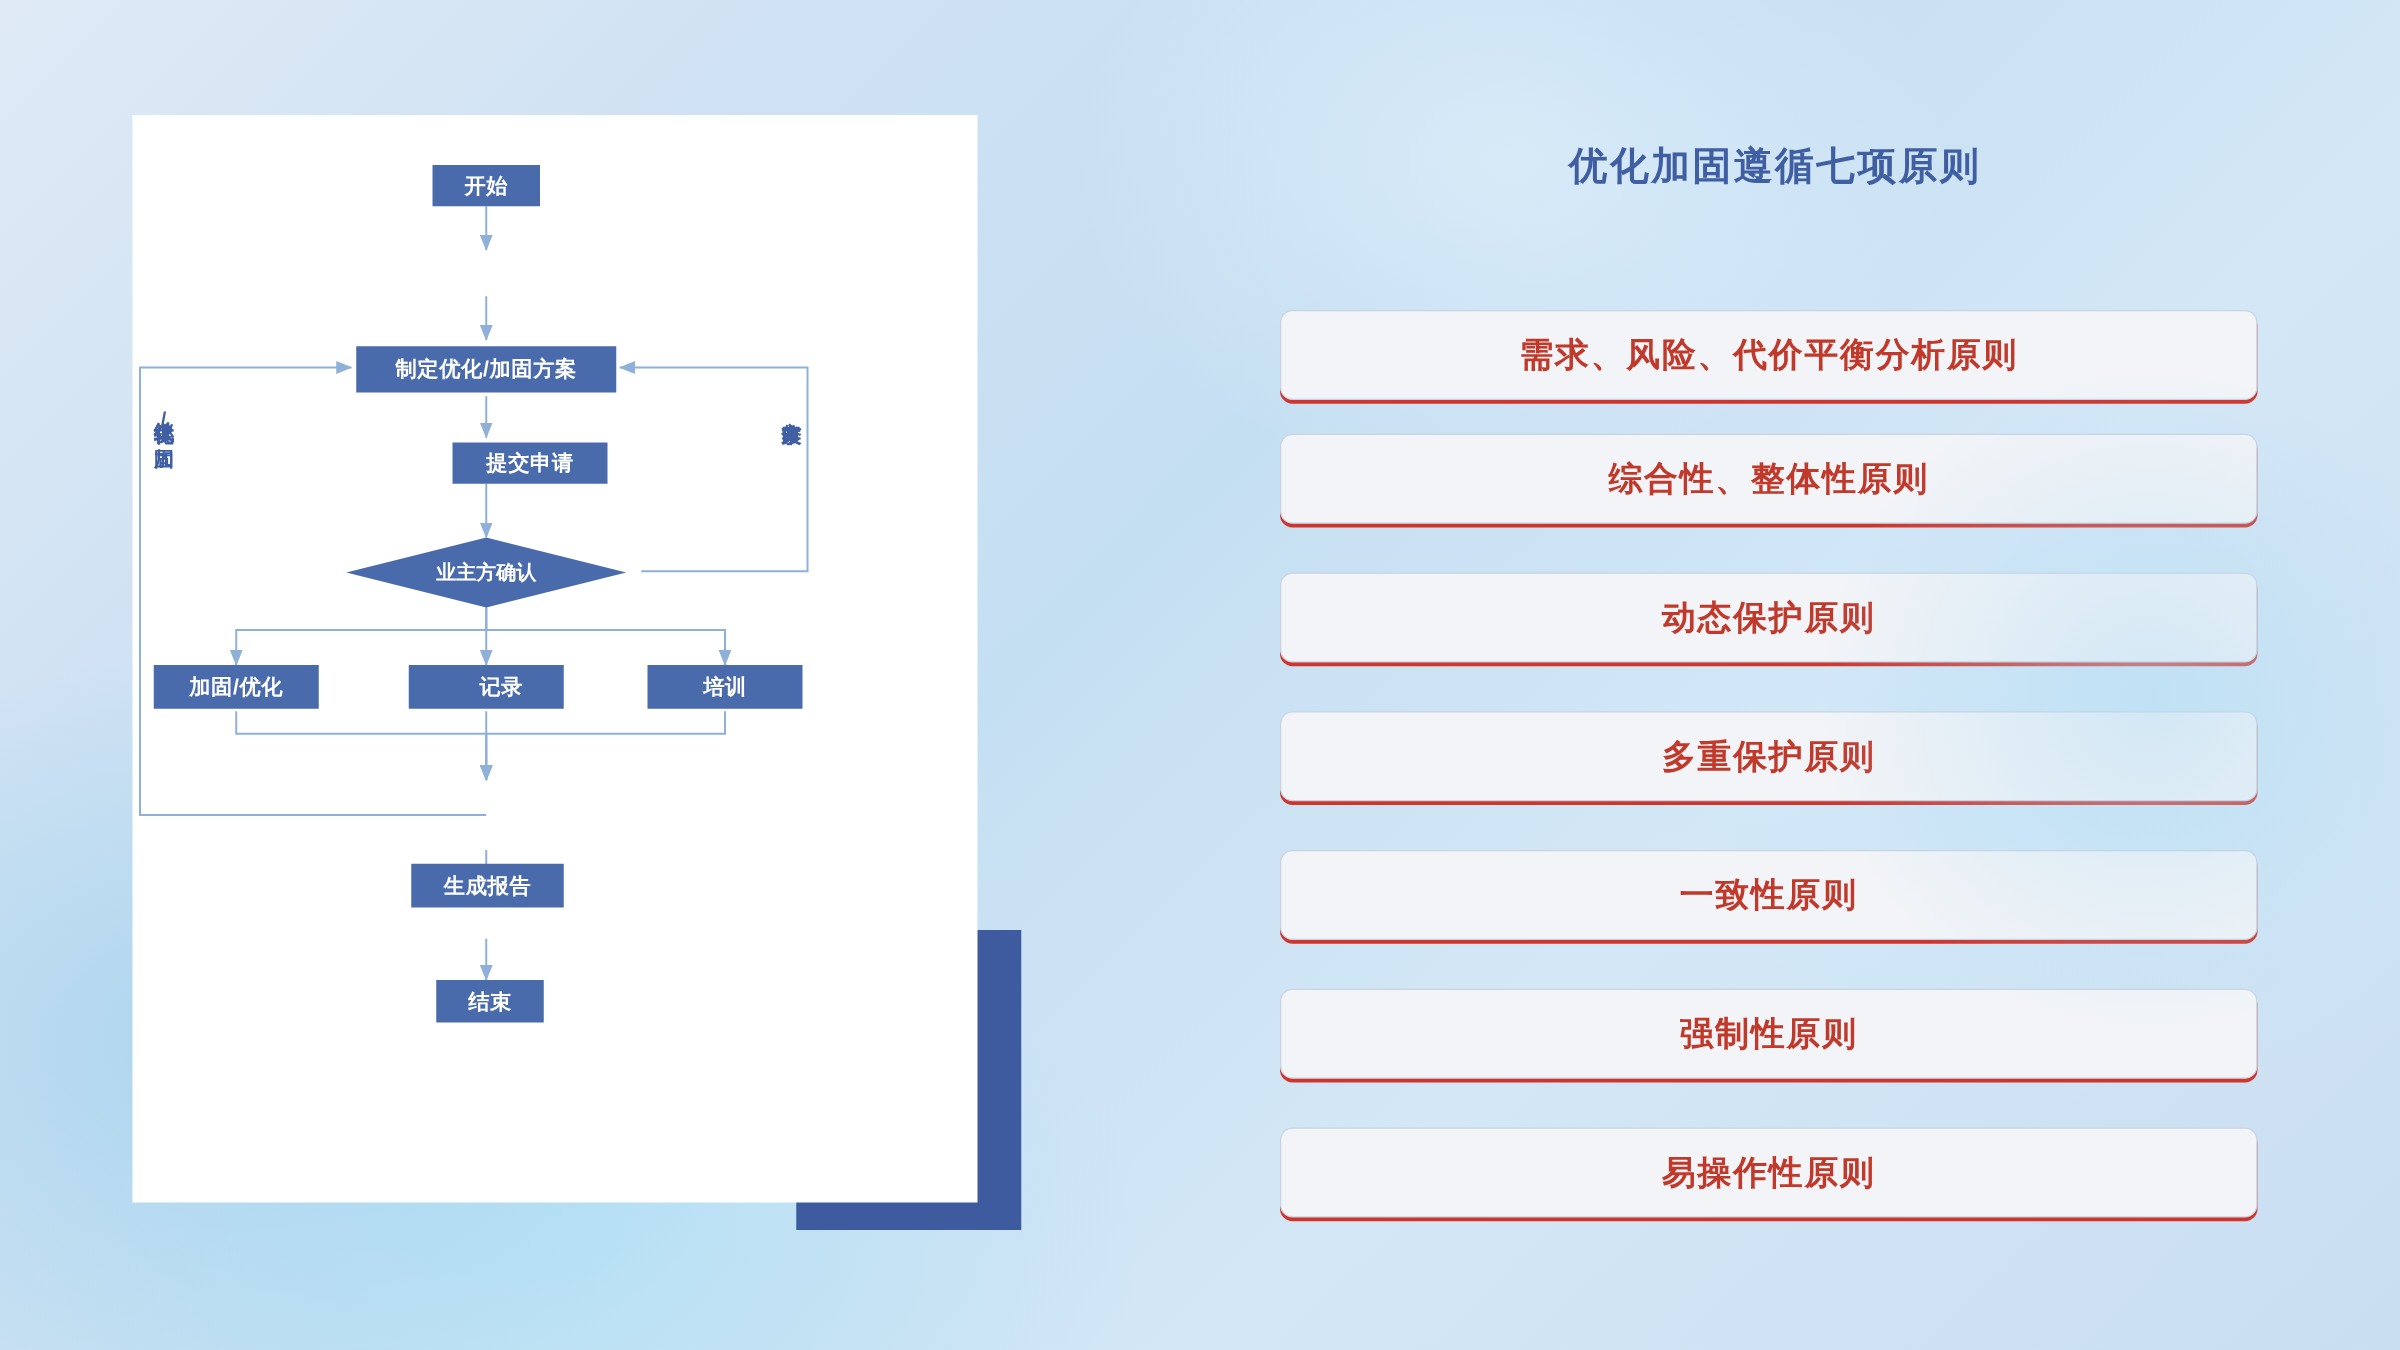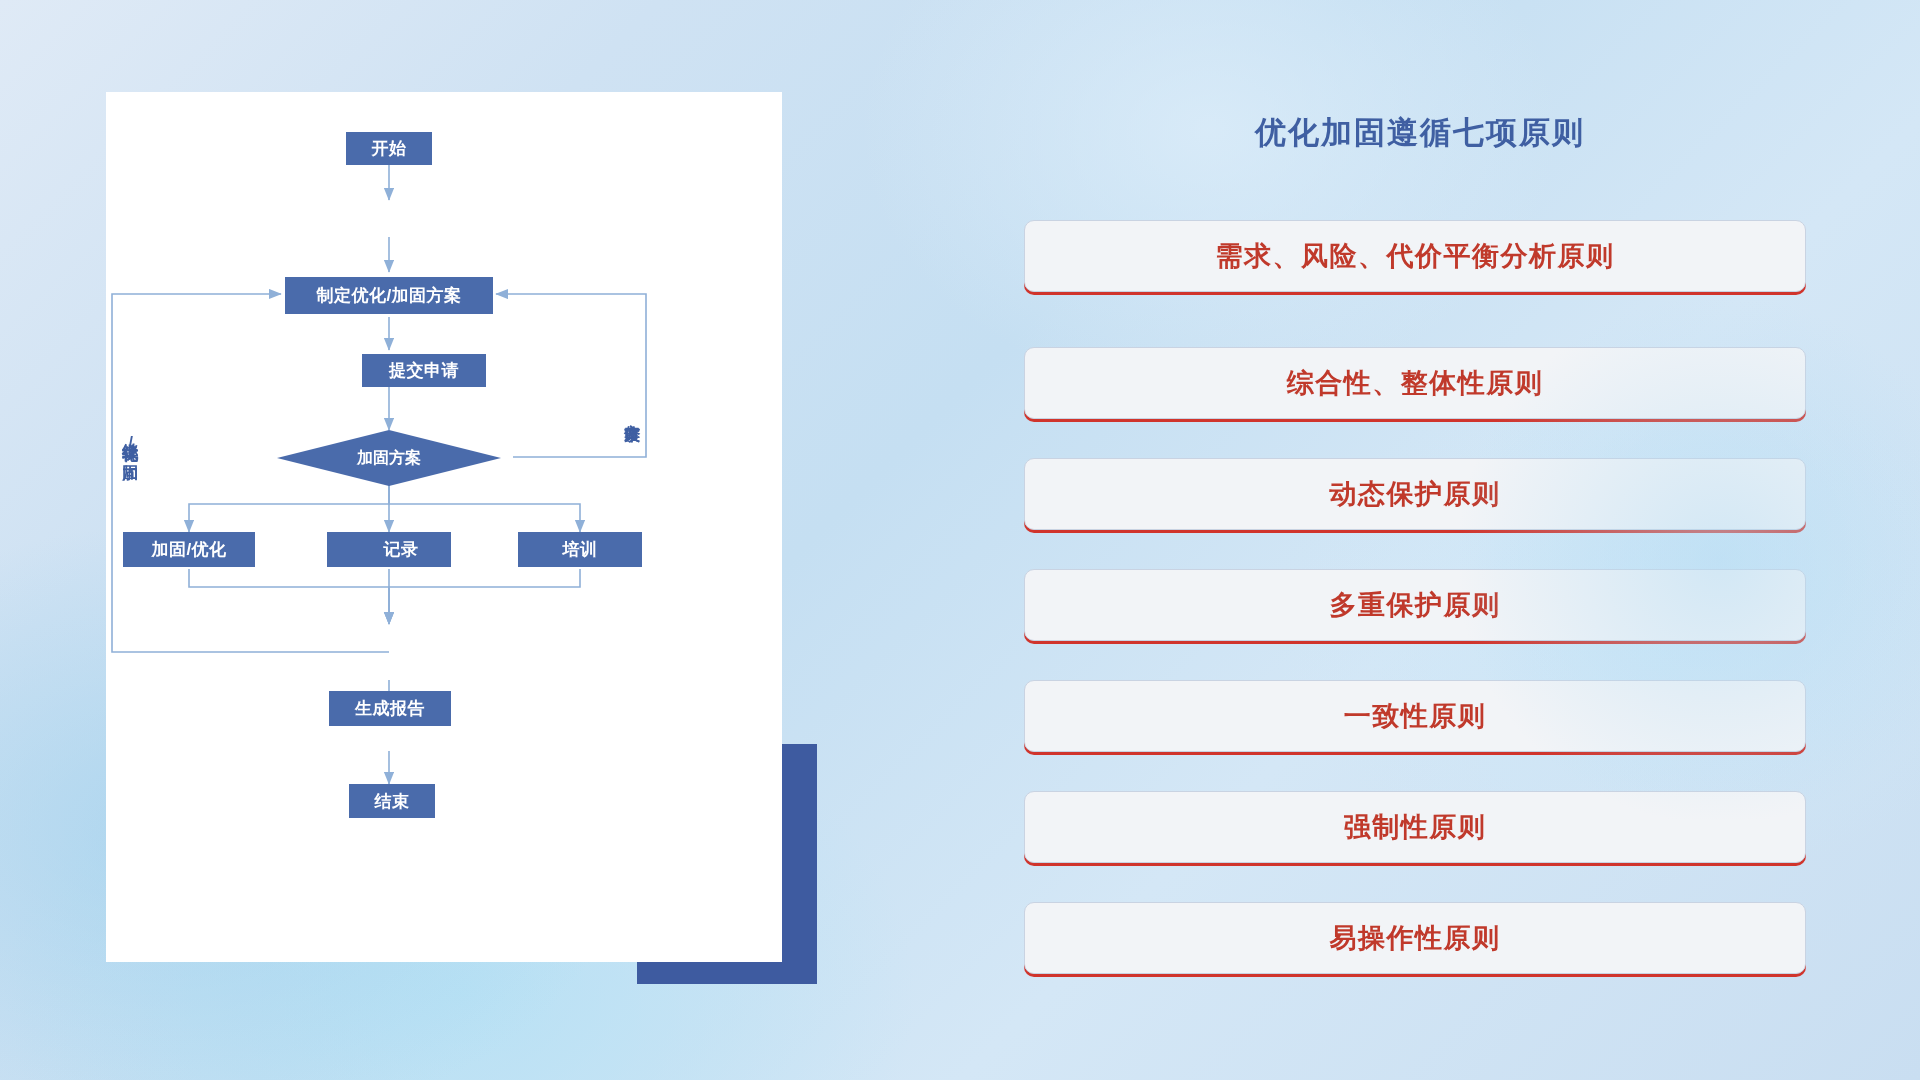--- a/index.html
+++ b/index.html
@@ -55,21 +55,20 @@
     background: #3e5ba0;
   }
 
   .flow-card {
     position: absolute;
     left: 106px;
     top: 92px;
     width: 676px;
     height: 870px;
     background: #ffffff;
-    text-align: right;
   }
 
   .flow-svg {
     position: absolute;
     left: 0;
     top: 0;
   }
 
   .node {
     position: absolute;
@@ -198,21 +197,21 @@
     </div>
 
     <div class="node" style="left:222px; top:262px; width:124px; height:33px;margin-left:34px;">
       <span>提交申请</span>
     </div>
 
     <div class="diamond-wrap" style="left:171px; top:338px; width:224px; height:56px;">
       <svg width="224" height="56" viewBox="0 0 224 56" style="position:absolute;left:0;top:0;">
         <polygon points="112,0 224,28 112,56 0,28" fill="#4a6bab"></polygon>
       </svg>
-      <span class="dlabel">加固方案</span>
+      <span class="dlabel">业主方确认</span>
     </div>
 
     <div class="node" style="left:17px; top:440px; width:132px; height:35px;">
       <span>加固/优化</span>
     </div>
 
     <div class="node" style="left:221px; top:440px; width:124px; height:35px;padding-left:24px;">
       <span>记录</span>
     </div>
 
@@ -230,21 +229,21 @@
     </div>
 
     <div class="side-label" style="left:16px; top:232px; height:130px;">继续优化/加固</div>
 
     <div class="side-label" style="left:518px; top:232px; height:90px;">方案修改</div>
 
   </div>
 
   <div class="right-title">优化加固遵循七项原则</div>
 
-  <div class="principle" style="top:220px;">
+  <div class="principle" style="top:248px;">
     <span>需求、风险、代价平衡分析原则</span>
   </div>
   <div class="principle" style="top:347px;">
     <span>综合性、整体性原则</span>
   </div>
   <div class="principle" style="top:458px;">
     <span>动态保护原则</span>
   </div>
   <div class="principle" style="top:569px;">
     <span>多重保护原则</span>

